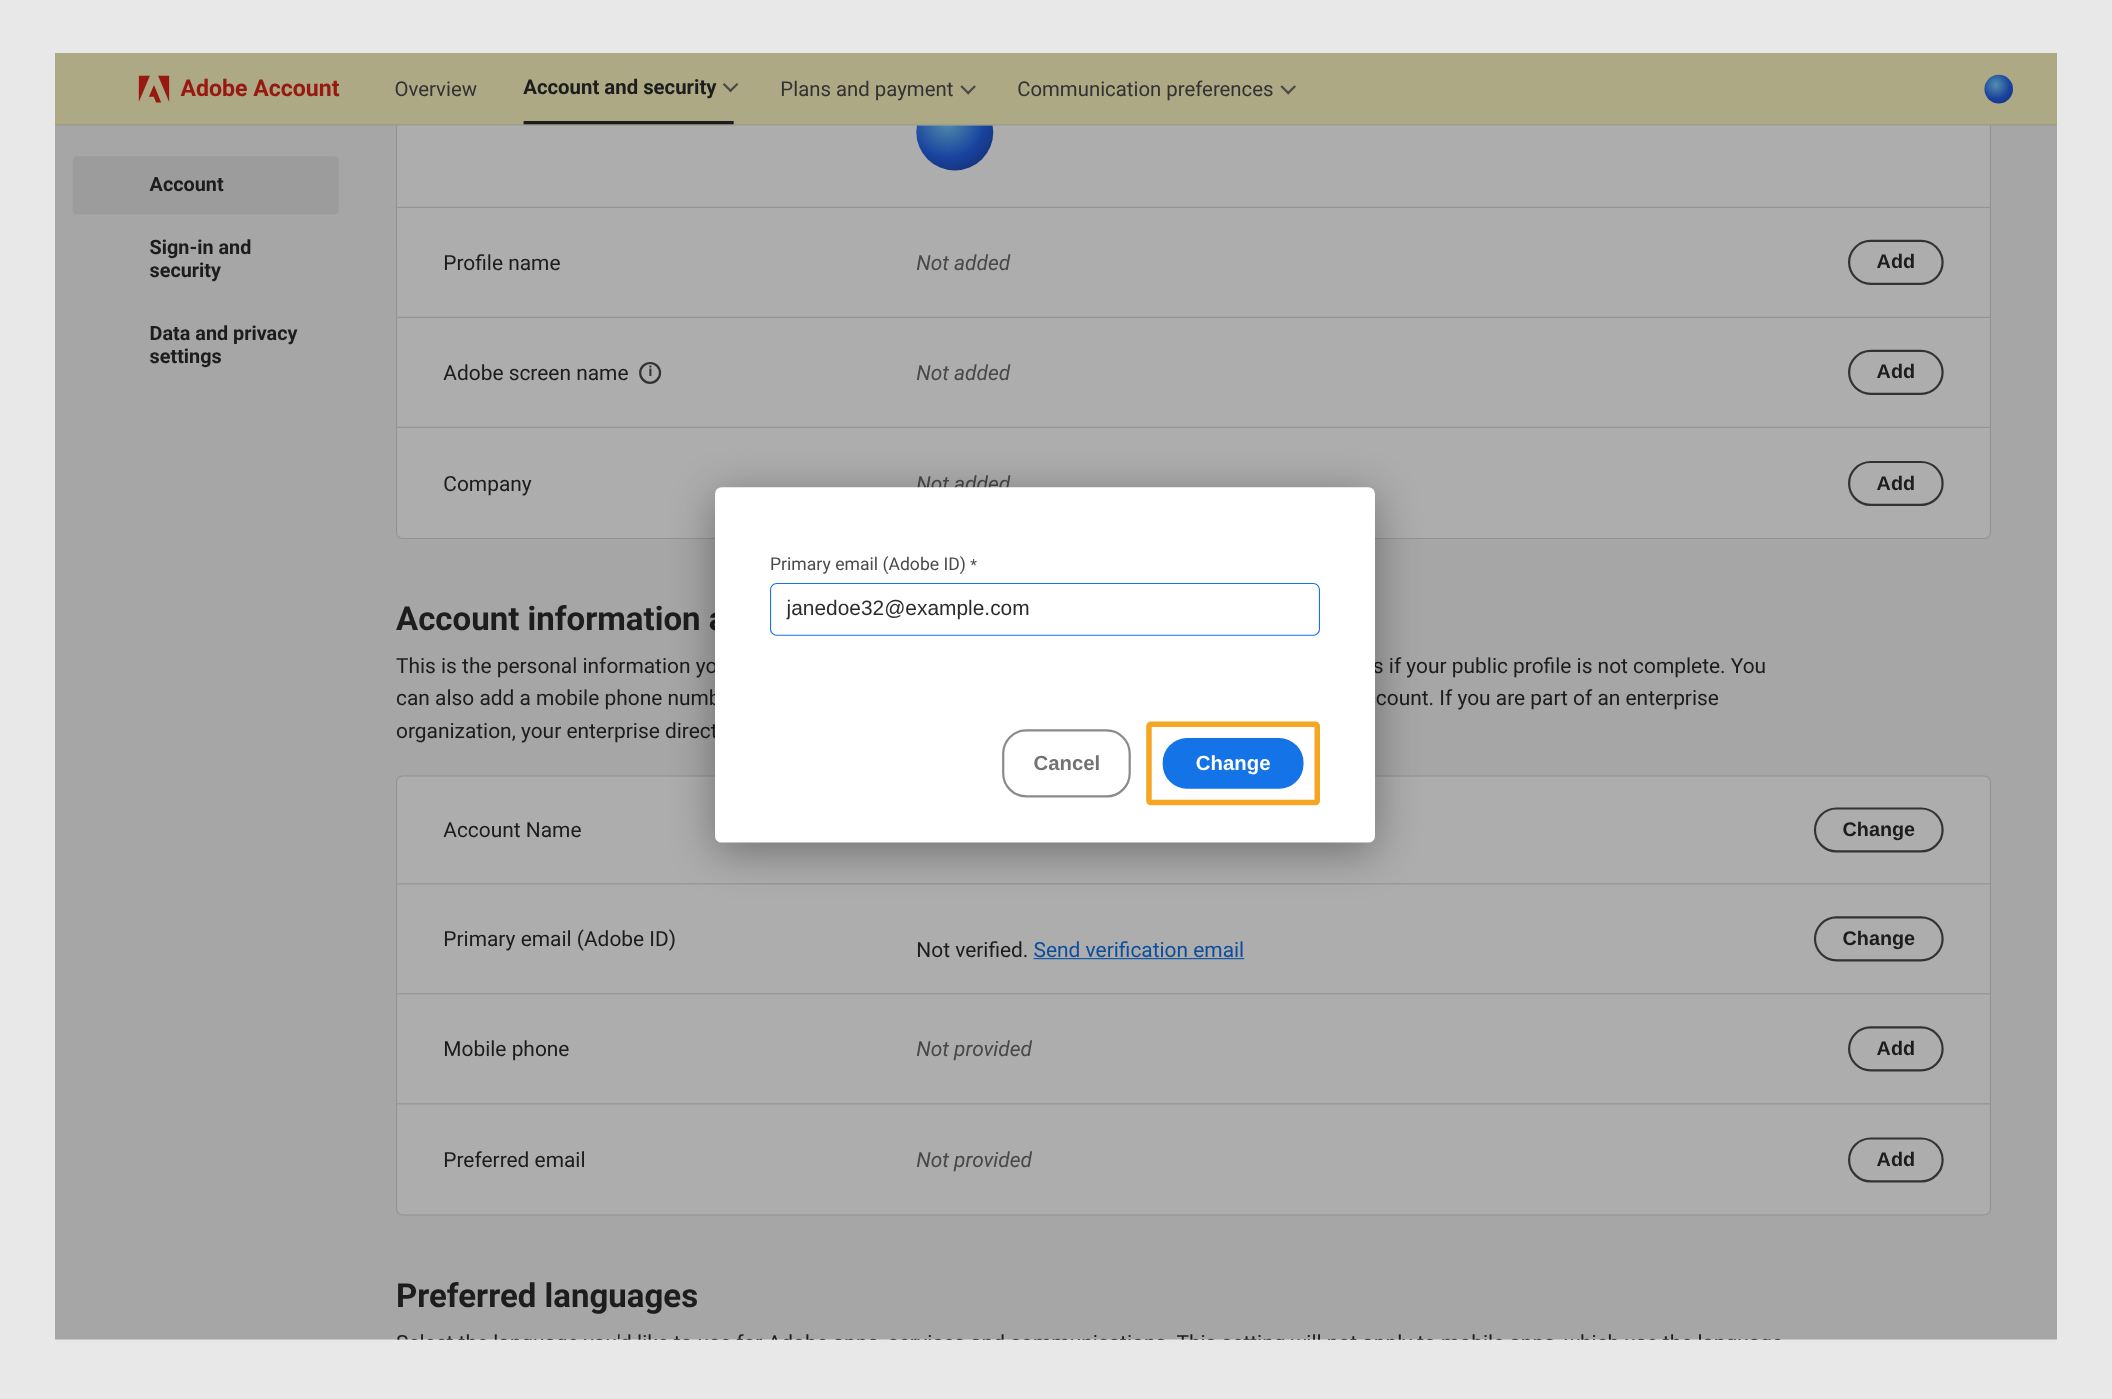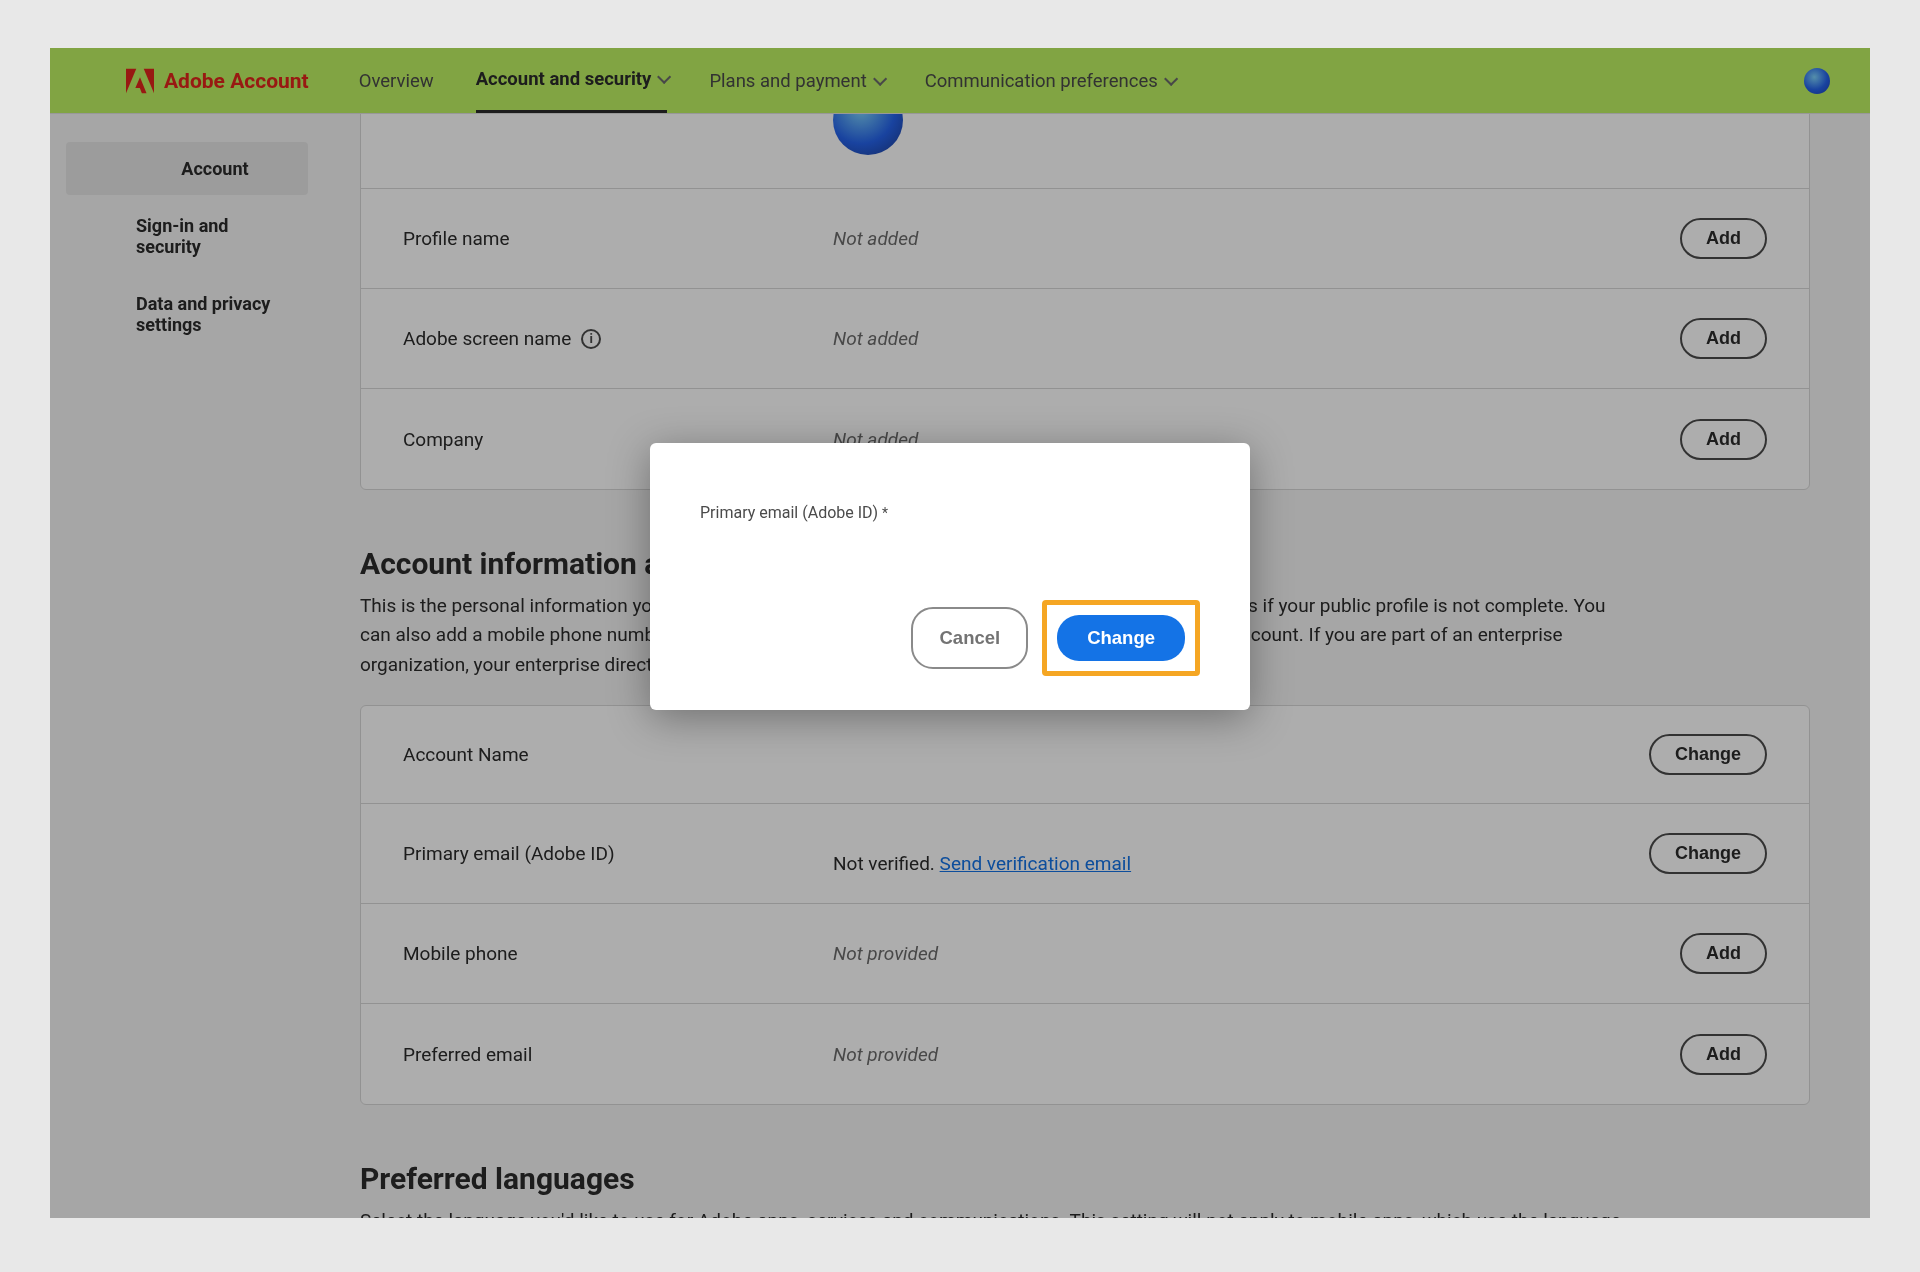--- a/index.html
+++ b/index.html
@@ -26,21 +26,21 @@
     background: rgba(0,0,0,0.32);
     z-index: 50;
   }
   
   .topnav {
     height: 66px;
     display: flex;
     align-items: center;
     padding: 0 40px 0 76px;
     border-bottom: 1px solid #e0e0e0;
-    background: #bef264;
+    background: #fef9c3;
     position: relative;
   }
   .brand { display: flex; align-items: center; gap: 10px; color: #e1251b; font-weight: 700; font-size: 21px; }
   .brand svg { width: 28px; height: 26px; }
   .nav-tabs { display: flex; gap: 42px; margin-left: 50px; height: 100%; align-items: center; }
   .nav-tab { font-size: 18.5px; color: #4b4b4b; display: flex; align-items: center; gap: 6px; height: 100%; cursor: pointer; }
   .nav-tab.active { color: #2c2c2c; font-weight: 700; border-bottom: 3px solid #2c2c2c; }
   .chev { width: 10px; height: 10px; border-right: 2px solid #6b6b6b; border-bottom: 2px solid #6b6b6b; transform: rotate(45deg) translateY(-3px); }
   .avatar-top {
     margin-left: auto;
@@ -48,21 +48,21 @@
     background: radial-gradient(circle at 40% 35%, #7dd3fc 0%, #2563eb 55%, #1e40af 100%);
   }
   
   .body-area { display: flex; padding-top: 0; }
   .sidebar { width: 270px; padding: 28px 12px 0 76px; }
   .side-item {
     font-size: 18px; font-weight: 700; color: #2c2c2c;
     padding: 16px 14px; border-radius: 4px; margin-bottom: 4px; cursor: pointer;
     margin-left: -60px; padding-left: 70px;
   }
-  .side-item.active { background: #e6e6e6; text-align: center; }
+  .side-item.active { background: #e6e6e6; }
   .side-item:not(.active) { font-weight: 700; color: #2c2c2c; }
   .main { flex: 1; padding: 0 60px 40px 40px; }
   .field-table { border: 1px solid #d8d8d8; border-radius: 6px; background: #fff; }
   .field-row {
     display: grid;
     grid-template-columns: 430px 1fr 140px;
     align-items: center;
     padding: 28px 42px;
     border-bottom: 1px solid #d8d8d8;
     min-height: 100px;
@@ -244,20 +244,21 @@
 
     </div>
   </div>
 
   <div class="overlay"></div>
 
   <div class="dialog">
     <div class="dialog-label">
       <span>Primary email (Adobe ID)</span>&nbsp;<span class="req">*</span>
     </div>
+    <input class="dialog-input" type="text" value="janedoe32@example.com" style="">
     <div class="dialog-actions">
       <button class="btn-cancel">Cancel</button>
       <span class="highlight-frame">
         <button class="btn-primary">Change</button>
       </span>
     </div>
   </div>
 
 </div>
 

